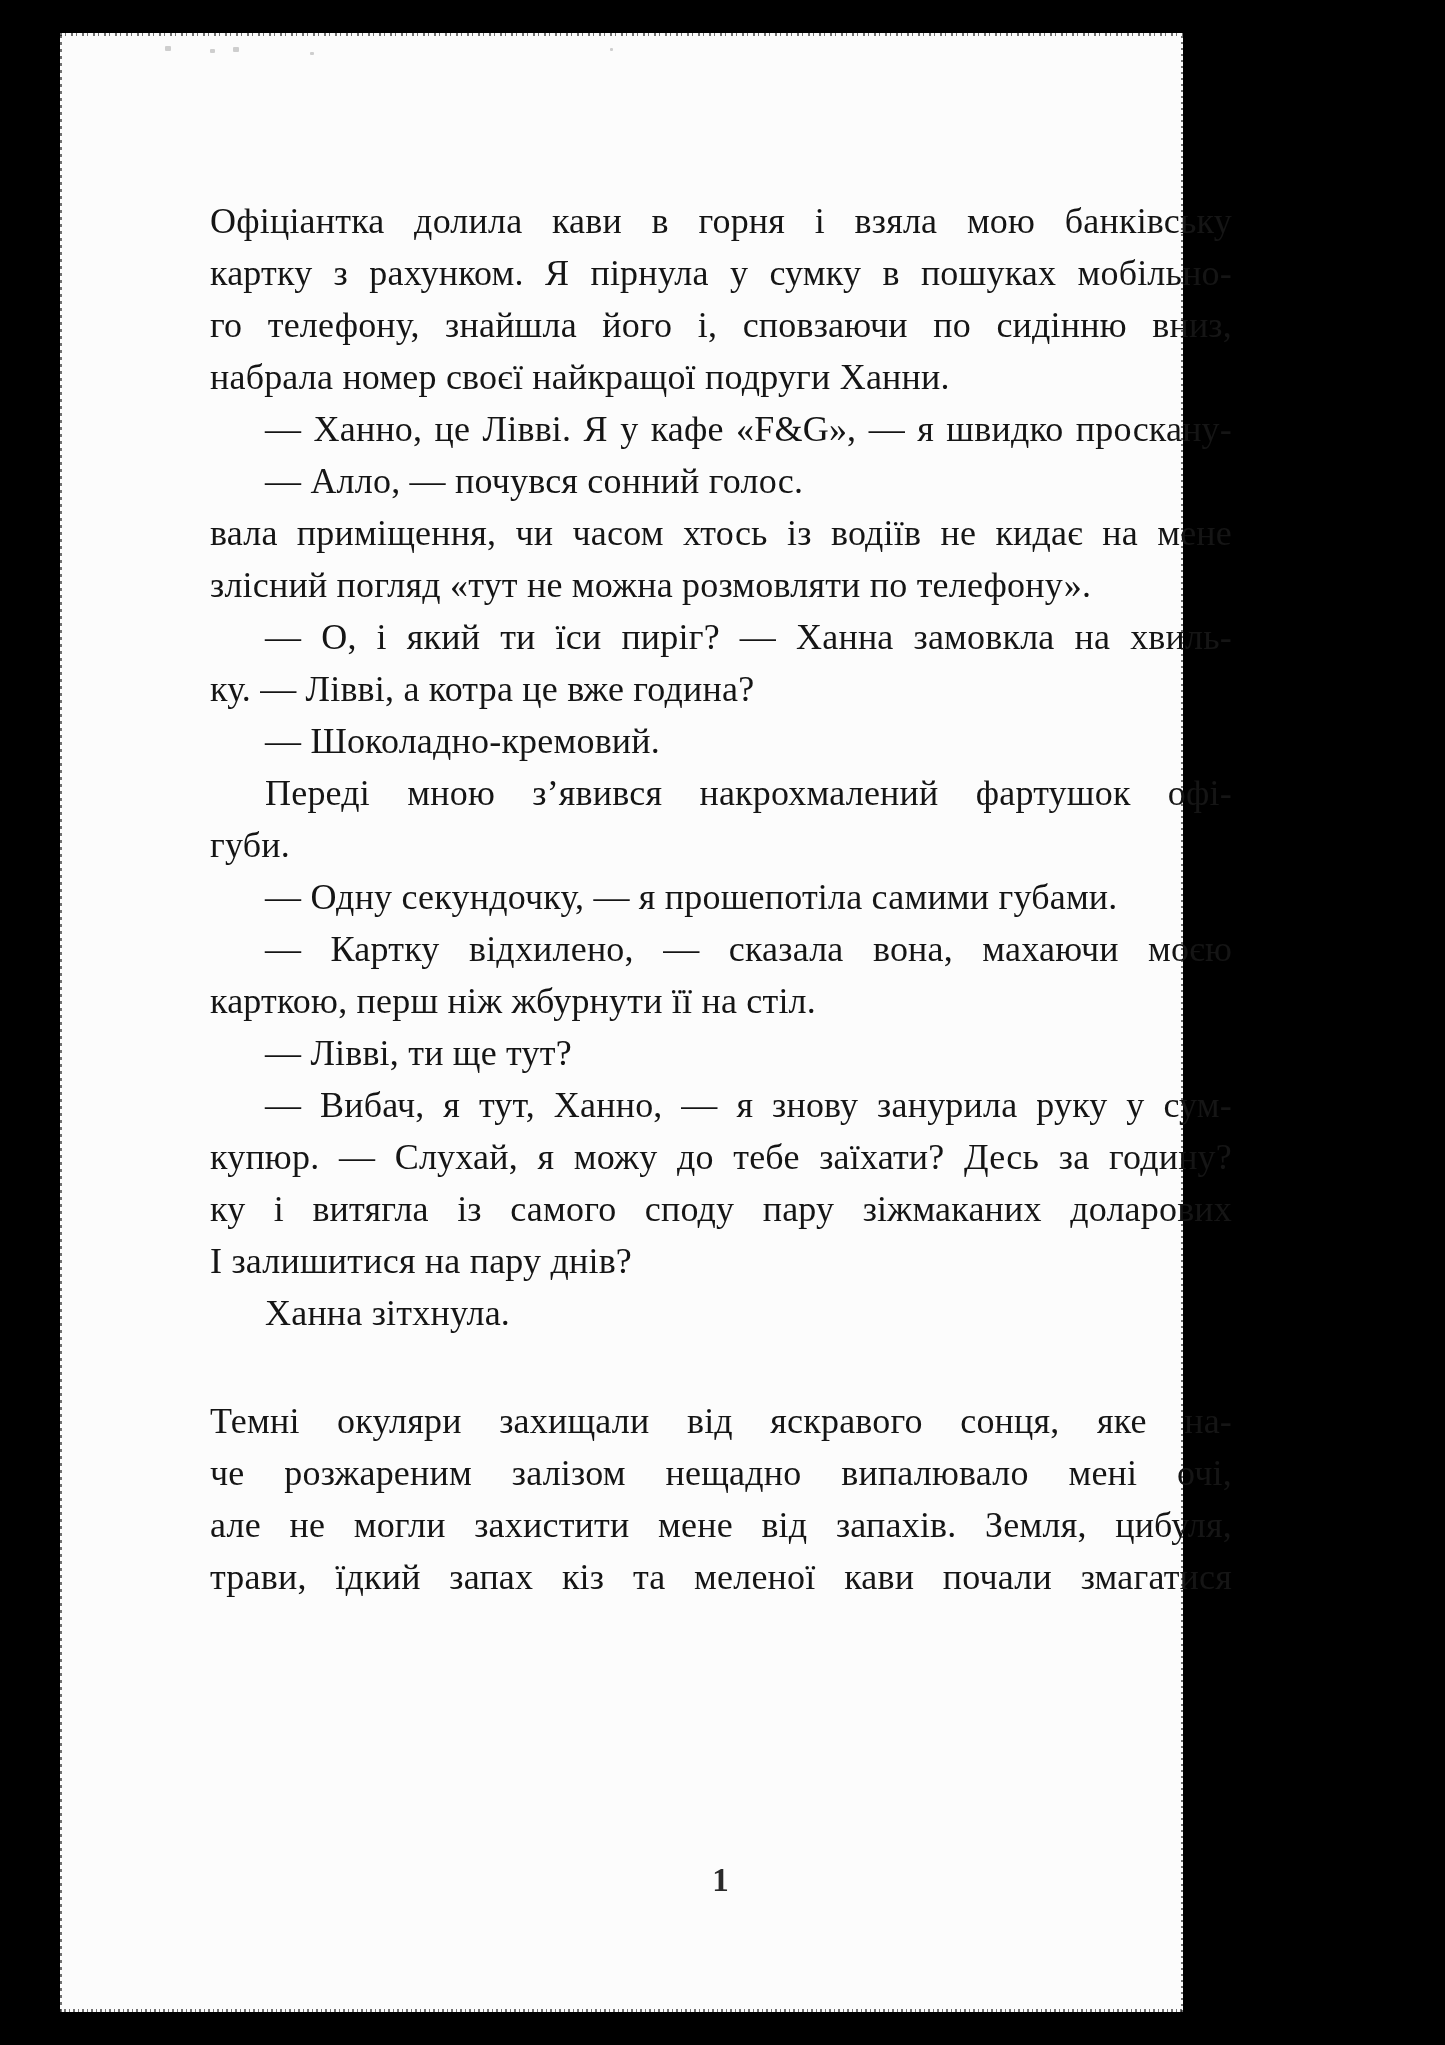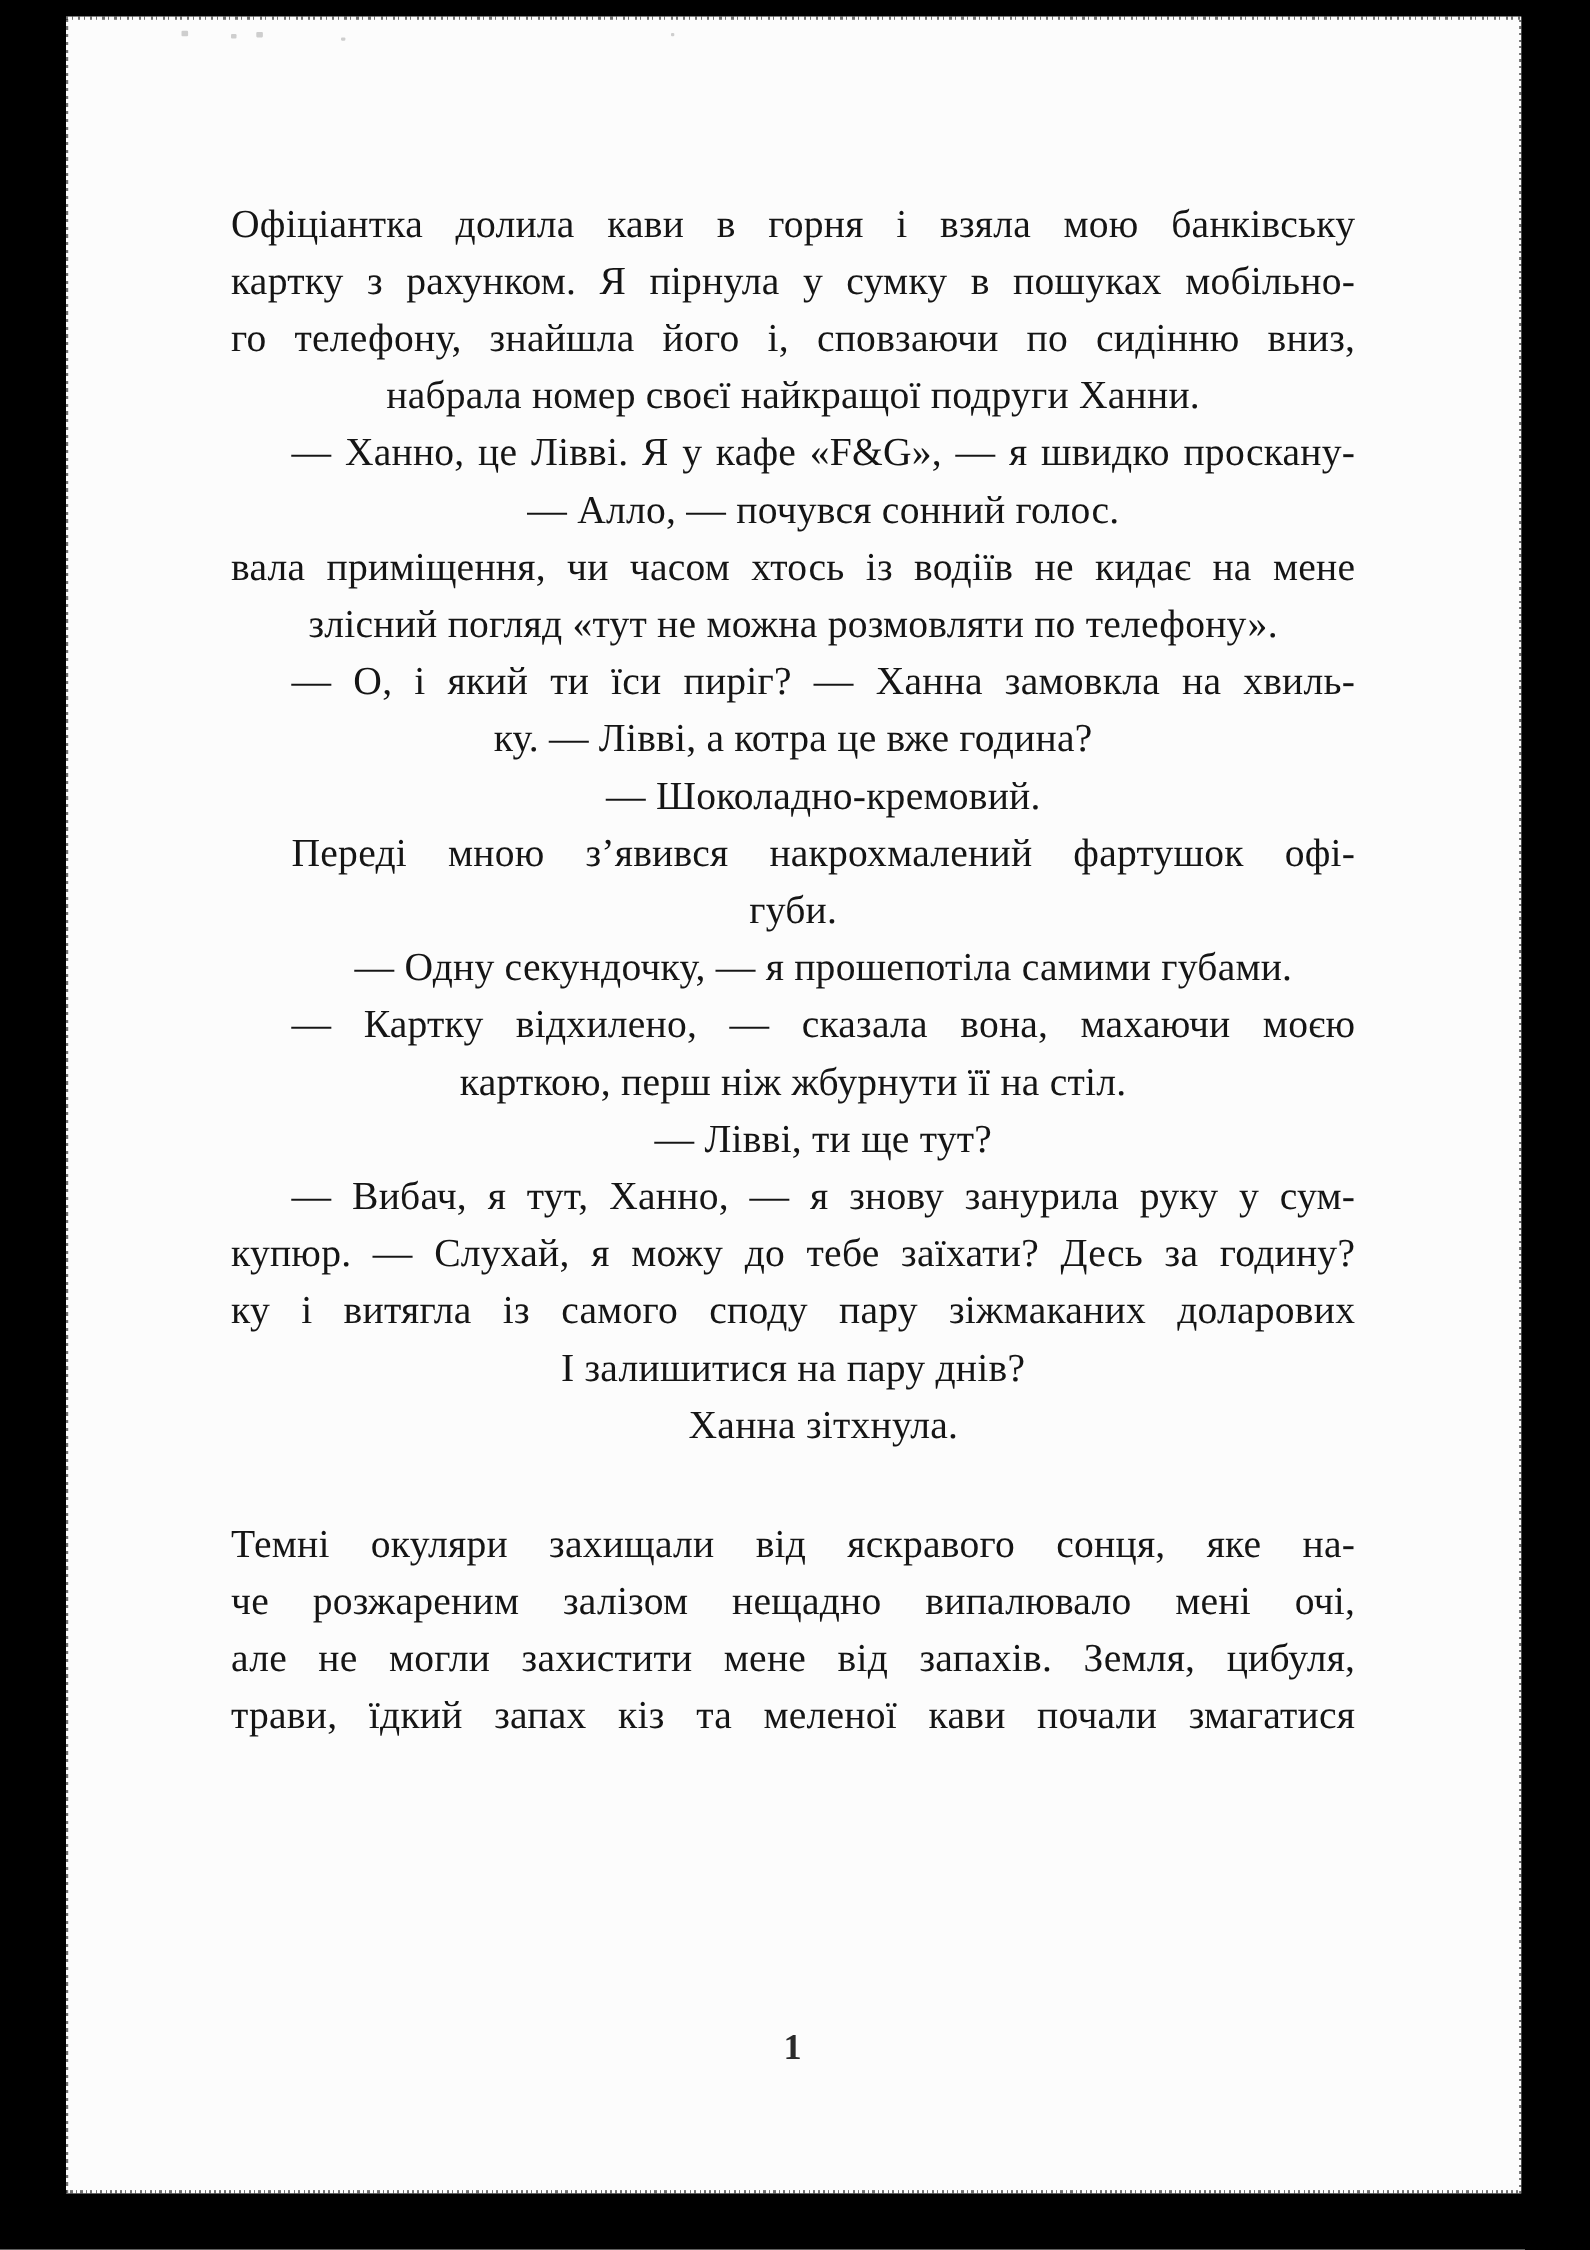--- a/index.html
+++ b/index.html
@@ -10,22 +10,22 @@
     position:relative;
     overflow:hidden;
   }
   .canvas {
     position:absolute; left:0; top:0;
     width:1445px; height:2045px;
     background:#000;
   }
   .page {
     position:absolute;
-    left:60px; top:15px;
-    width:1323px; height:1979px;
+    left:60px; top:33px;
+    width:1123px; height:1979px;
     background:#fcfcfc;
   }
   
   .edge { position:absolute; opacity:.55; pointer-events:none; }
   .edge.top {
     left:0; right:0; top:0; height:3px;
     background:repeating-linear-gradient(90deg,#000 0 2px,transparent 2px 5px,#000 5px 6px,transparent 6px 11px);
   }
   .edge.bottom {
     left:0; right:0; bottom:0; height:3px;
@@ -43,21 +43,21 @@
 
   .text-block {
     position:absolute;
     left:150px; top:162px;
     width:1022px;
     font-size:36px;
     line-height:52px;
     color:#151515;
     letter-spacing:.2px;
   }
-  .line { height:52px;text-align:center; }
+  .line { height:52px; }
   .line.j {
     text-align:justify;
     text-align-last:justify;
   }
   .line.indent { text-indent:55px; }
   .line.gap { margin-top:56px; }
 
   .folio {
     position:absolute;
     left:150px; top:1825px;

